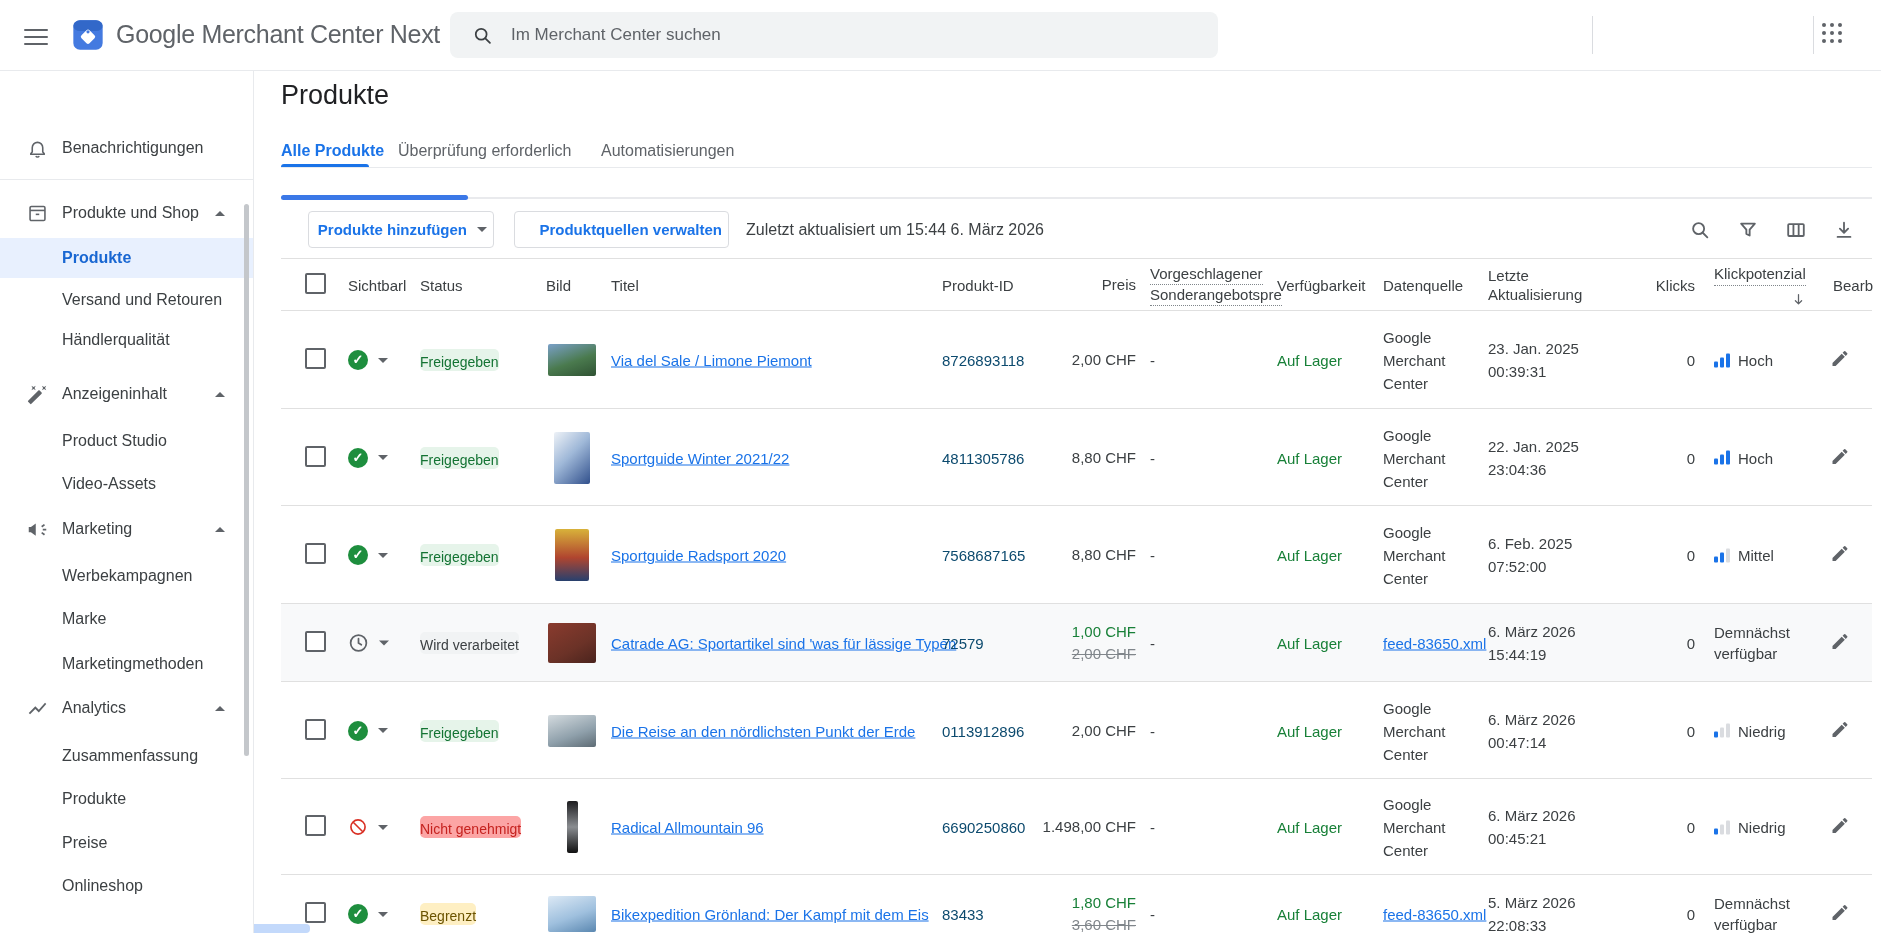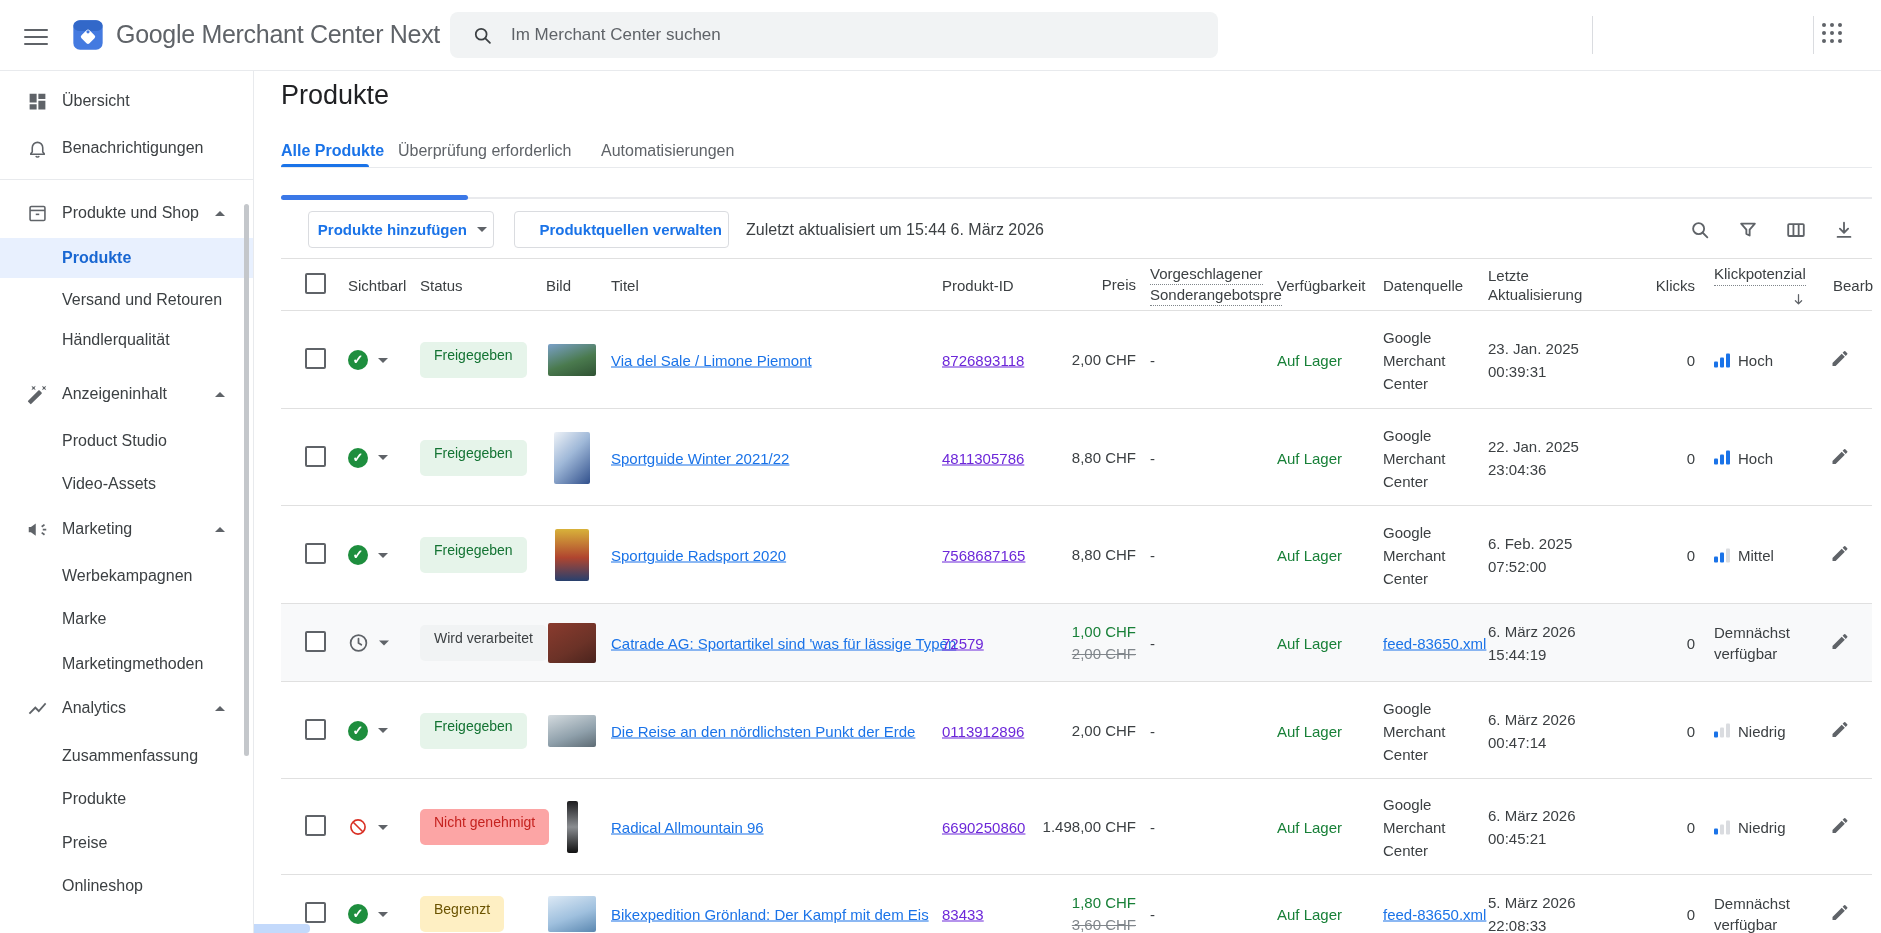--- a/index.html
+++ b/index.html
@@ -50,37 +50,37 @@
   .tool-icon{position:absolute;top:217px;width:26px;height:26px;cursor:pointer;display:flex;align-items:center;justify-content:center;}
   
   .thead{position:absolute;left:281px;top:258px;width:1591px;height:52px;border-top:1px solid #e0e0e0;font-size:15px;color:#3c4043;}
   .trow{position:absolute;left:281px;width:1591px;border-top:1px solid #e0e0e0;font-size:15px;}
   .cell{position:absolute;top:50%;transform:translateY(-50%);}
   .c-check{left:24px;width:20px;}
   .c-vis{left:67px;width:64px;display:flex;align-items:center;gap:10px;}
   .c-status{left:139px;width:122px;}
   .c-img{left:263px;width:56px;display:flex;justify-content:center;}
   .c-title{left:330px;width:320px;display:flex;align-items:center;gap:10px;}
-  .c-id{left:661px;width:150px;color:#6d28d9;text-decoration:underline;}
+  .c-id{left:661px;width:150px;color:#0c4a6e;}
   .c-price{left:719px;width:136px;text-align:right;line-height:22px;}
   .c-sale{left:869px;width:110px;}
   .c-avail{left:996px;width:100px;color:#188038;}
   .c-source{left:1102px;width:104px;line-height:23px;}
   .c-updated{left:1207px;width:140px;line-height:23px;}
   .c-clicks{left:1349px;width:65px;text-align:right;}
   .c-pot{left:1433px;width:118px;display:flex;align-items:center;gap:8px;line-height:21px;}
   .c-edit{left:1549px;width:30px;cursor:pointer;}
   .checkbox{display:inline-block;width:17px;height:17px;border:2px solid #5f6368;border-radius:2px;background:#fff;cursor:pointer;}
   .hdr2{line-height:19px;}
   .dotted{display:inline-block;border-bottom:1px dotted #80868b;padding-bottom:1px;}
   .sortwrap{display:flex;align-items:flex-end;gap:6px;flex-direction:column;}
   .sic-ok{width:20px;height:20px;border-radius:50%;background:#1e8e3e;color:#fff;font-size:13px;line-height:20px;
           text-align:center;font-weight:bold;flex:none;}
   .dcaret{width:0;height:0;border-left:5px solid transparent;border-right:5px solid transparent;border-top:5px solid #5f6368;cursor:pointer;}
-  .chip{display:inline-block;padding:0 14px;height:36px;line-height:26px;border-radius:5px;font-size:14px;white-space:nowrap;}
+  .chip{display:inline-block;padding:0 0;height:22px;line-height:26px;border-radius:5px;font-size:14px;white-space:nowrap;}
   .chip-ok{background:#e6f4ea;color:#137333;}
   .chip-proc{background:#f1f3f4;color:#3c4043;}
   .chip-err{background:#fca5a5;color:#c5221f;}
   .chip-lim{background:#feefc3;color:#6b5300;}
   .plink{color:#1a73e8;text-decoration:underline;cursor:pointer;white-space:nowrap;}
   .pnew{display:block;color:#188038;}
   .pold{display:block;color:#80868b;text-decoration:line-through;}
   .bars{display:flex;align-items:flex-end;gap:2px;flex:none;}
   .bars i{display:block;width:4px;border-radius:1px;background:#dadce0;}
   .bars i:nth-child(1){height:6px;}
@@ -136,28 +136,20 @@
         <b></b>
         <b></b>
         <b></b>
         <b></b>
         <b></b>
         <b></b>
     </div>
   </header>
 
   <nav class="sidebar">
-    <div class="nav-item" style="top:11px">
-      <span class="nicon">
-        <svg width="21" height="21" viewBox="0 0 24 24" fill="#5f6368">
-            <path d="M3 13h8V3H3v10zm0 8h8v-6H3v6zm10 0h8V11h-8v10zm0-18v6h8V3h-8z"></path>
-          </svg>
-      </span>
-      <span class="nlabel">Übersicht</span>
-    </div>
     <div class="nav-item" style="top:58px">
       <span class="nicon">
         <svg width="21" height="21" viewBox="0 0 24 24" fill="none" stroke="#5f6368" stroke-width="1.8">
             <path d="M18 16v-5a6 6 0 10-12 0v5l-1.6 1.8v.7h15.2v-.7L18 16z"></path>
             <path d="M10.2 20.5a1.9 1.9 0 003.6 0"></path>
           </svg>
       </span>
       <span class="nlabel">Benachrichtigungen</span>
     </div>
     <div class="nav-divider" style="top:109px"></div>

